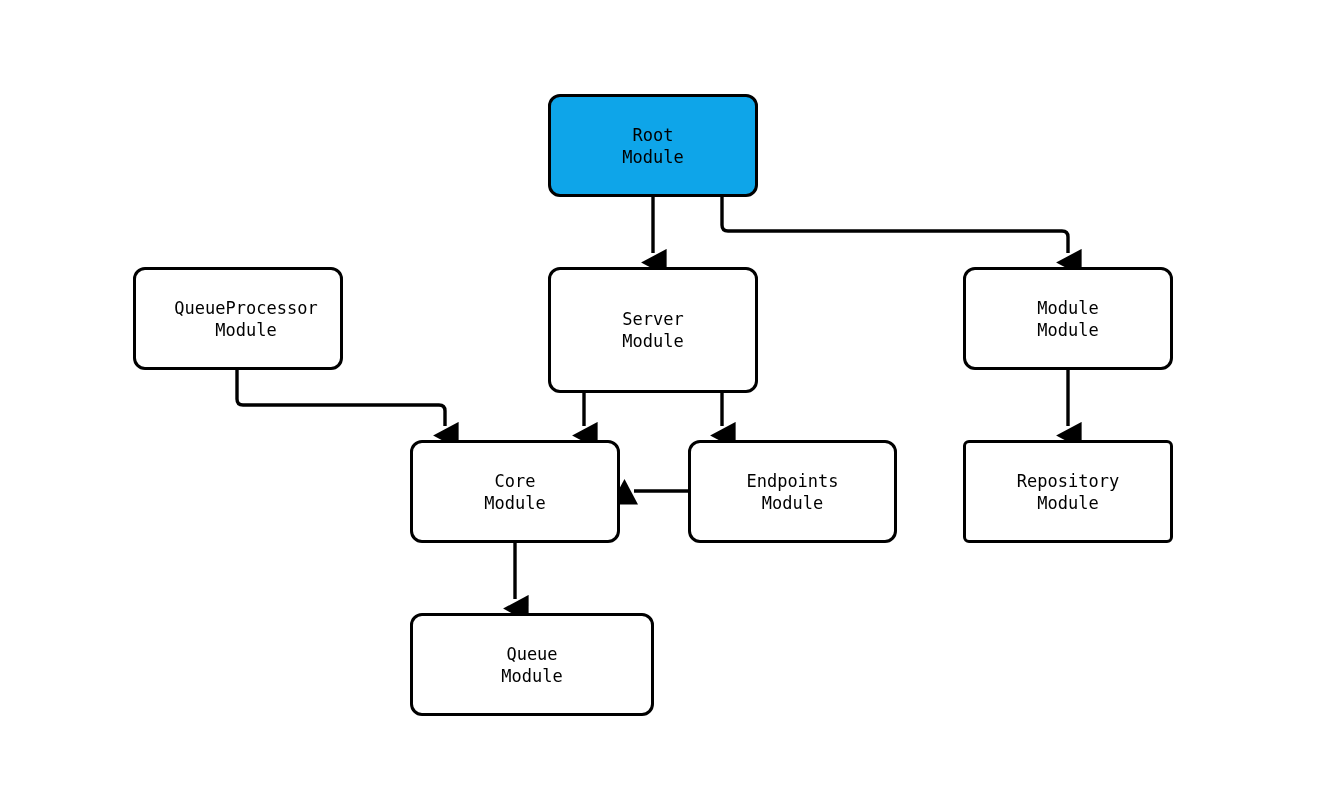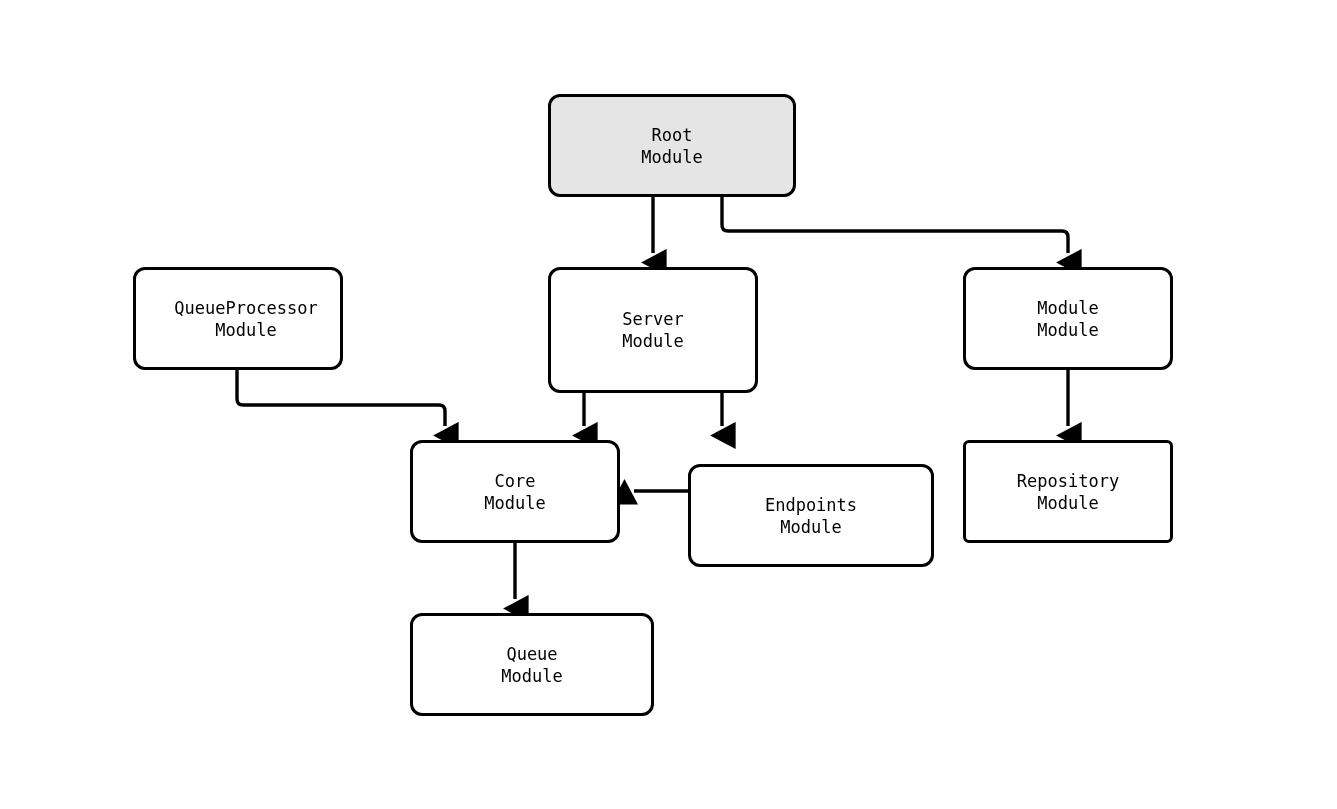--- a/index.html
+++ b/index.html
@@ -67,21 +67,21 @@
         <path d="M 722 197 L 722 225 Q 722 231 728 231 L 1062 231 Q 1068 231 1068 237 L 1068 253" marker-end="url(#arrow-down)"></path>
         <path d="M 237 370 L 237 399 Q 237 405 243 405 L 439 405 Q 445 405 445 411 L 445 426" marker-end="url(#arrow-down)"></path>
         <path d="M 584 370 L 584 426" marker-end="url(#arrow-down)"></path>
         <path d="M 722 370 L 722 426" marker-end="url(#arrow-down)"></path>
         <path d="M 688 491 L 634 491" marker-end="url(#arrow-down)"></path>
         <path d="M 1068 370 L 1068 426" marker-end="url(#arrow-down)"></path>
         <path d="M 515 543 L 515 599" marker-end="url(#arrow-down)"></path>
       </g>
   </svg>
 
-  <div class="node" style="left: 548px; top: 94px; width: 248px; height: 103px; border-color: rgb(0, 0, 0); background: #e5e5e5;">
+  <div class="node" style="left: 548px; top: 94px; width: 210px; height: 103px; border-color: rgb(0, 0, 0); background: #0ea5e9;">
     <div class="node-label">Root</div>
     <div class="node-label">Module</div>
   </div>
 
   <div class="node" style="left: 133px; top: 267px; width: 210px; height: 103px; border-color: rgb(0, 0, 0); background: rgb(255, 255, 255); padding-left: 16px;">
     <div class="node-label">QueueProcessor</div>
     <div class="node-label">Module</div>
   </div>
 
   <div class="node" style="left: 548px; top: 267px; width: 210px; height: 126px; border-color: rgb(0, 0, 0); background: rgb(255, 255, 255);">
@@ -92,21 +92,21 @@
   <div class="node" style="left: 963px; top: 267px; width: 210px; height: 103px; border-color: rgb(0, 0, 0); background: rgb(255, 255, 255);">
     <div class="node-label">Module</div>
     <div class="node-label">Module</div>
   </div>
 
   <div class="node" style="left: 410px; top: 440px; width: 210px; height: 103px; border-color: rgb(0, 0, 0); background: rgb(255, 255, 255);">
     <div class="node-label">Core</div>
     <div class="node-label">Module</div>
   </div>
 
-  <div class="node" style="left: 688px; top: 464px; width: 246px; height: 103px; border-color: rgb(0, 0, 0); background: rgb(255, 255, 255);">
+  <div class="node" style="left: 688px; top: 440px; width: 209px; height: 103px; border-color: rgb(0, 0, 0); background: rgb(255, 255, 255);">
     <div class="node-label">Endpoints</div>
     <div class="node-label">Module</div>
   </div>
 
   <div class="node" style="left: 963px; top: 440px; width: 210px; height: 103px; border-color: rgb(0, 0, 0); background: rgb(255, 255, 255); border-radius: 6px;">
     <div class="node-label">Repository</div>
     <div class="node-label">Module</div>
   </div>
 
   <div class="node" style="left: 410px; top: 613px; width: 244px; height: 103px; border-color: rgb(0, 0, 0); background: rgb(255, 255, 255);">

